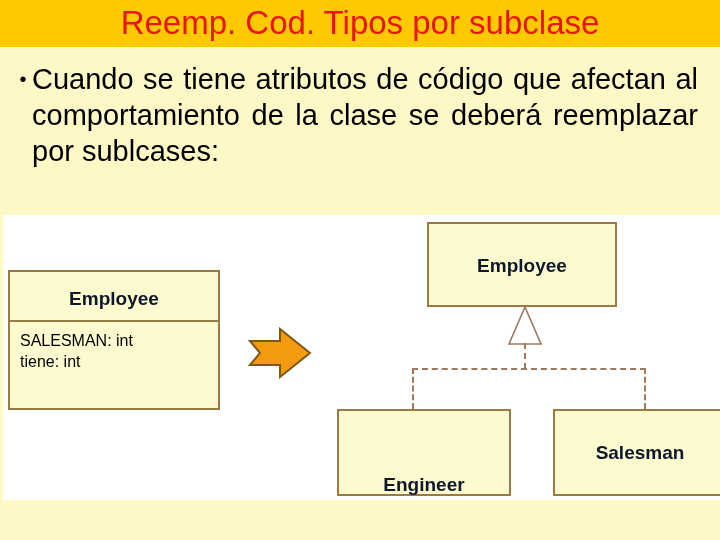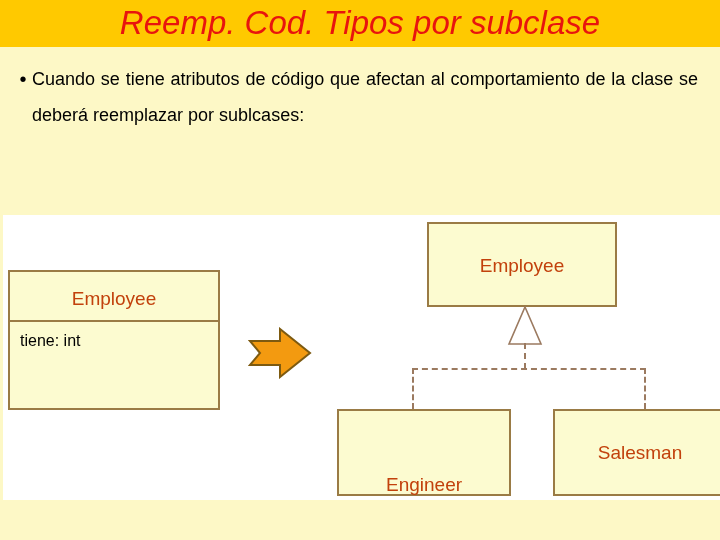--- a/index.html
+++ b/index.html
@@ -20,21 +20,20 @@
   }
 
   
   #title-bar {
     position: absolute;
     left: 0;
     top: 0;
     width: 720px;
     height: 47px;
     background: #ffc900;
-    font-style: italic;
   }
   #title-text {
     position: absolute;
     left: 0;
     top: 1px;
     width: 720px;
     text-align: center;
     color: #e8140e;
     font-size: 33px;
     line-height: 44px;
@@ -63,21 +62,21 @@
   #bullet-marker {
     color: #000000;
     font-size: 20px;
     line-height: 36px;
     width: 18px;
     flex: 0 0 18px;
     text-align: center;
   }
   #bullet-text {
     color: #000000;
-    font-size: 18px;
+    font-size: 29px;
     line-height: 36px;
     text-align: justify;
     text-justify: inter-word;
     width: 666px;
     flex: 0 0 666px;
   }
 
   
   #diagram {
     position: absolute;
@@ -93,23 +92,24 @@
     position: absolute;
     background: #fcfbd0;
     border: 2px solid #9a7b45;
     box-sizing: border-box;
   }
   .uml-title {
     position: absolute;
     left: 0;
     width: 100%;
     text-align: center;
-    color: #c2410c;
+    color: #0f172a;
     font-size: 19px;
     white-space: nowrap;
+    font-weight: bold;
   }
   .uml-divider {
     position: absolute;
     left: 0;
     width: 100%;
     height: 0;
     border-top: 2px solid #9a7b45;
   }
   .uml-attrs {
     position: absolute;
@@ -201,20 +201,21 @@
       <span id="bullet-text">Cuando se tiene atributos de código que afectan al comportamiento de la clase se deberá reemplazar por sublcases:</span>
     </div>
   </div>
 
   <div id="diagram">
 
     <div id="class-employee-left" class="uml-box">
       <div class="uml-title">Employee</div>
       <div class="uml-divider"></div>
       <div class="uml-attrs">
+        <div>SALESMAN: int</div>
         <div>tiene: int</div>
       </div>
     </div>
 
     <svg id="transform-arrow" viewBox="0 0 64 52">
       <polygon points="2,14 32,14 32,2 62,26 32,50 32,38 2,38 12,26" fill="#f39a10" stroke="#7d5a10" stroke-width="2" stroke-linejoin="miter"></polygon>
     </svg>
 
     <div id="class-employee-right" class="uml-box">
       <div class="uml-title">Employee</div>

